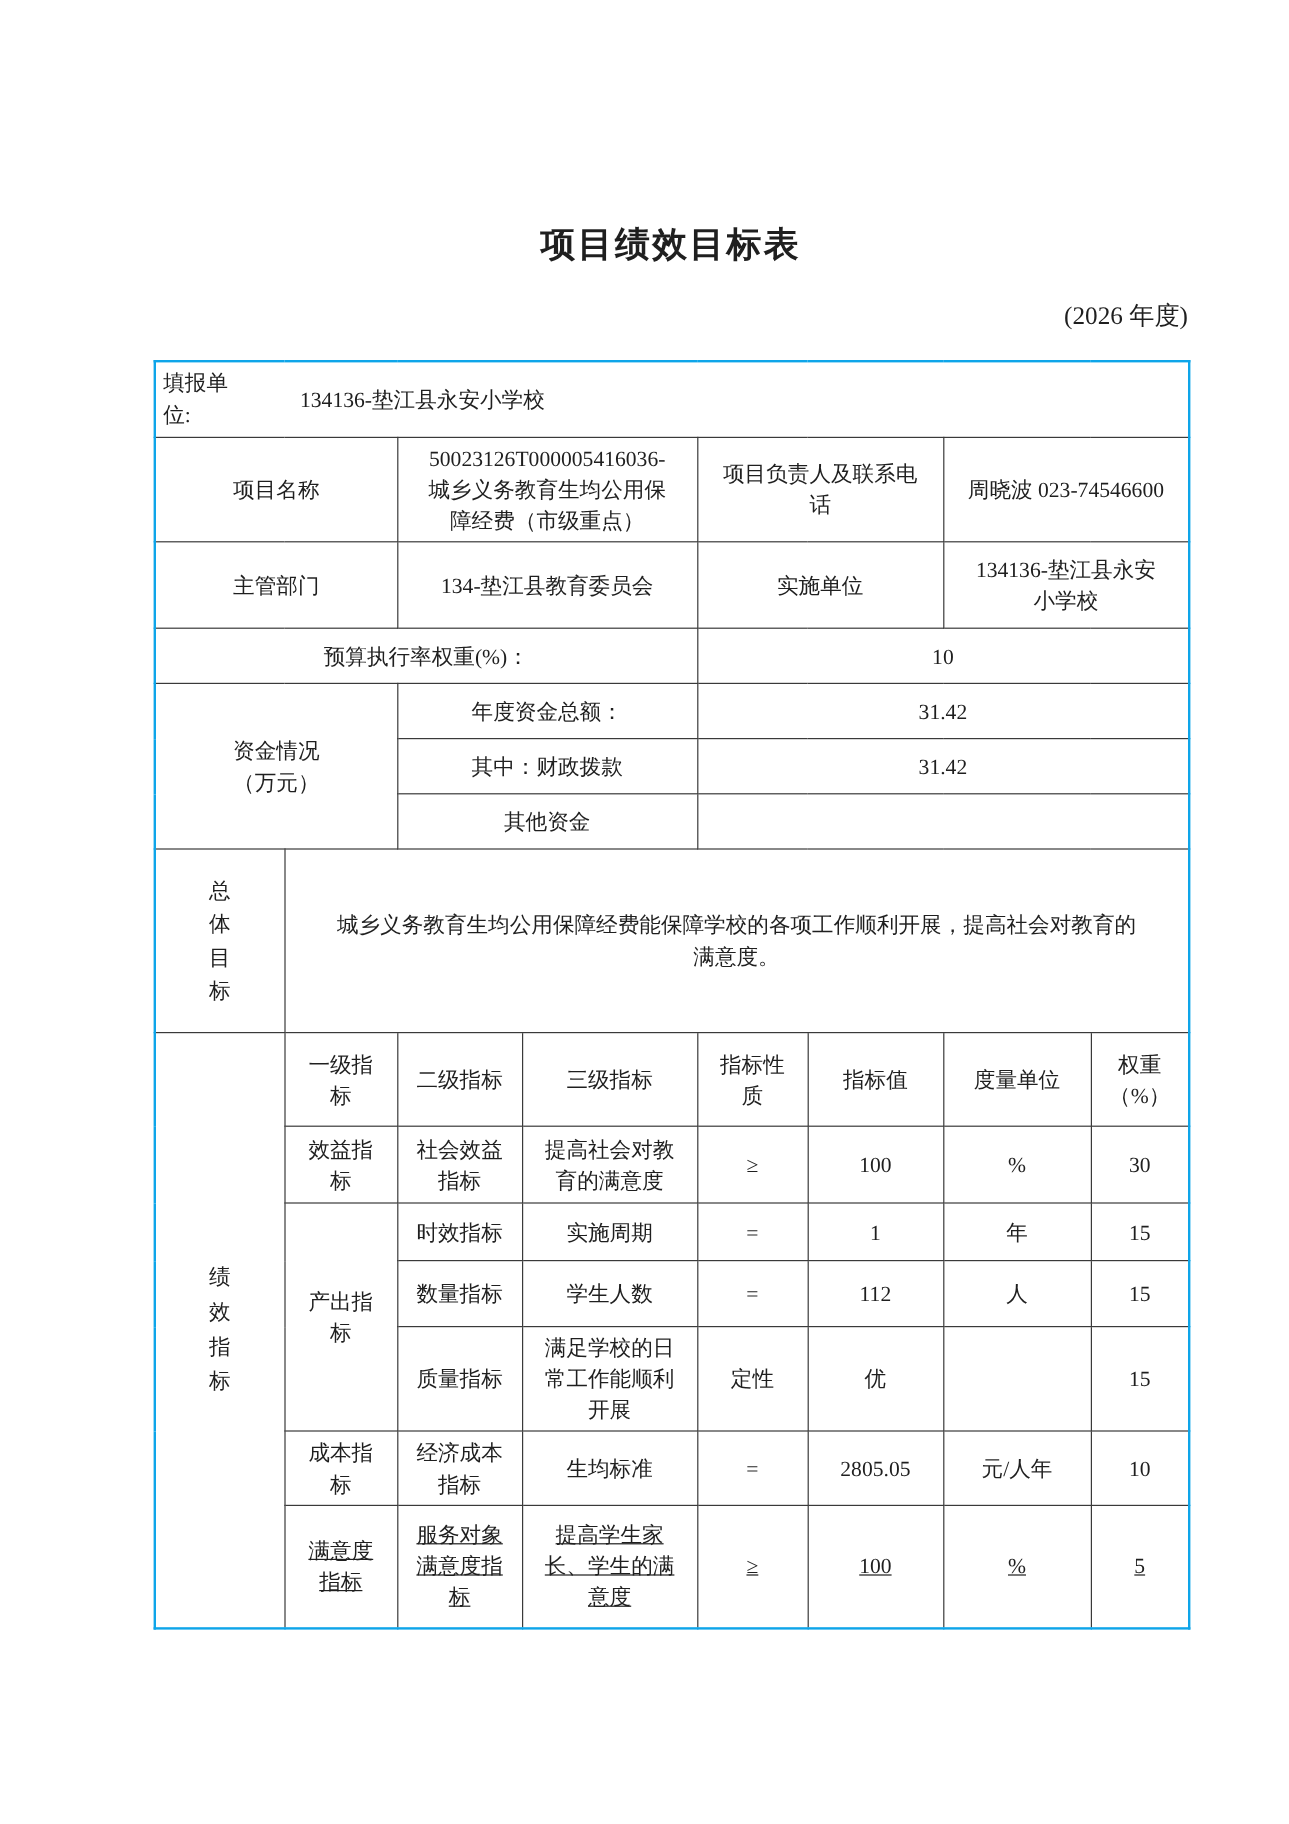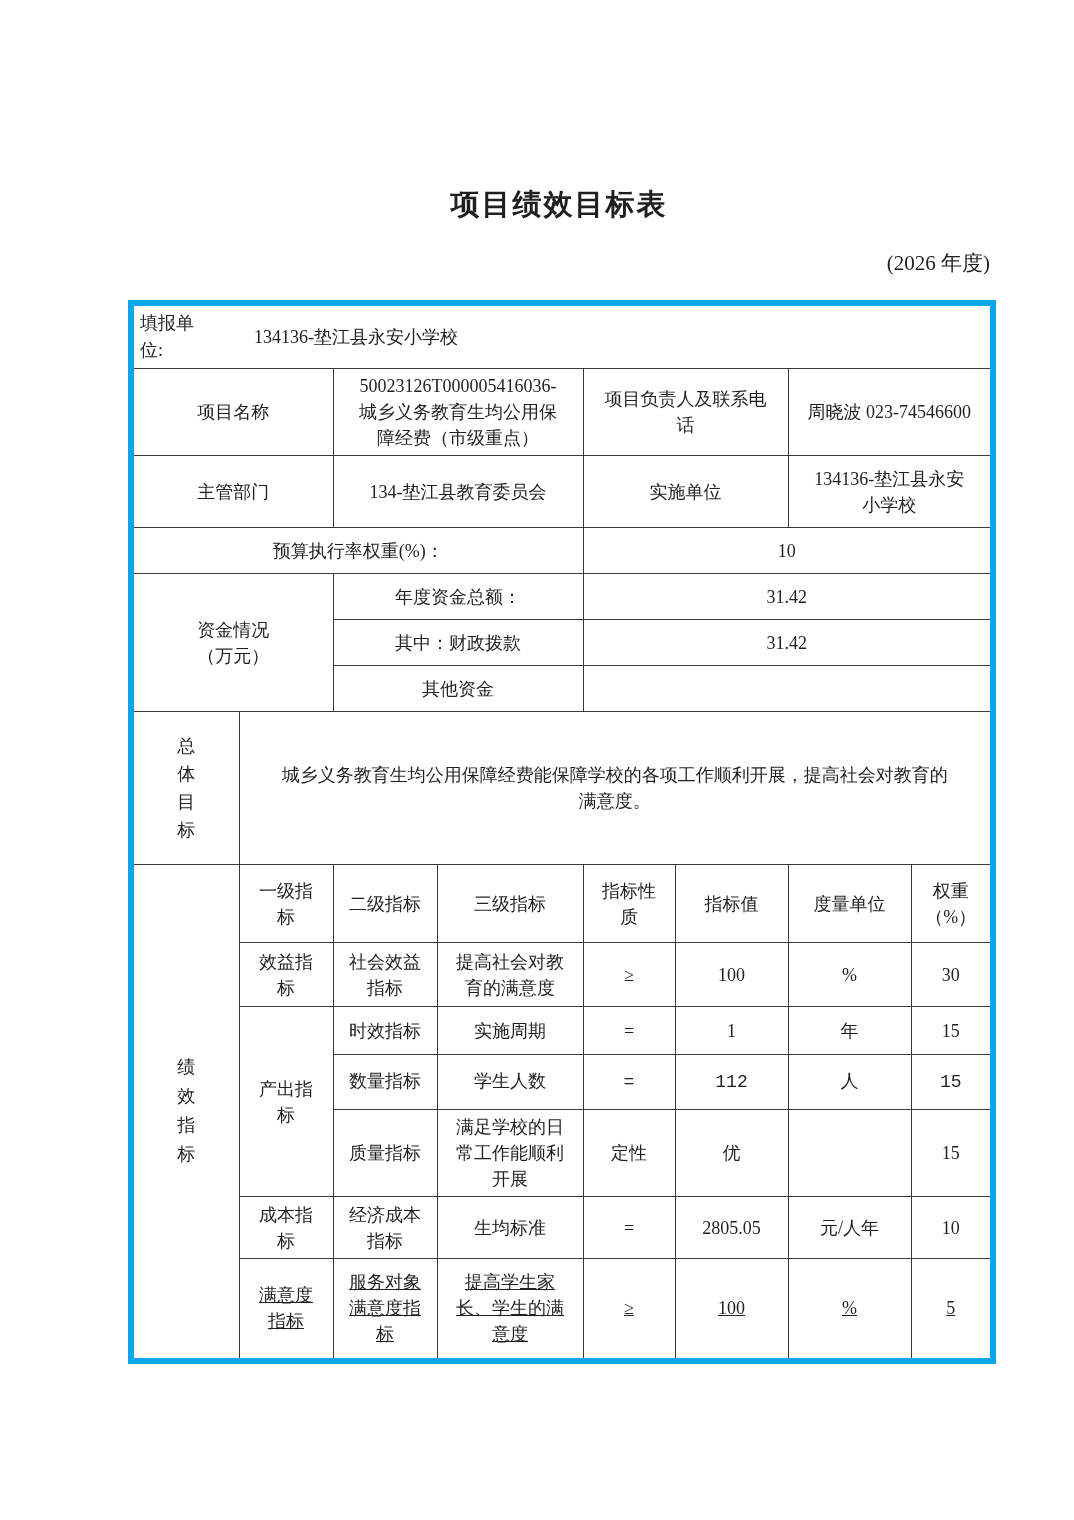--- a/index.html
+++ b/index.html
@@ -32,21 +32,21 @@
     text-align: right;
     font-size: 21px;
     line-height: 30px;
     margin-top: 28px;
   }
   table.main {
     margin-top: 22px;
     width: 862px;
     border-collapse: collapse;
     table-layout: fixed;
-    border: 6px solid #0ea5e9;
+    border: 2px solid #0ea5e9;
   }
   table.main td {
     border: 1px solid #3a3a3a;
     font-size: 18px;
     line-height: 26px;
     text-align: center;
     vertical-align: middle;
     padding: 4px 6px;
     word-break: break-all;
     overflow: hidden;
@@ -56,21 +56,21 @@
   .pre { white-space: pre-line; }
   
   tr.h63 { height: 63px; }
   tr.h86 { height: 86px; }
   tr.h72 { height: 72px; }
   tr.h46 { height: 46px; }
   tr.h112 { height: 112px; }
   tr.h78 { height: 78px; }
   tr.h64 { height: 64px; }
   tr.h48 { height: 48px; }
-  tr.h55 { height: 55px; font-family: Liberation Mono, monospace; }
+  tr.h55 { height: 55px; }
   tr.h87 { height: 87px; }
   tr.h62 { height: 62px; }
   tr.h88 { height: 102px; text-decoration: underline; }
   
   .ru-wrap {
     display: flex;
     align-items: center;
     text-align: left;
   }
   .ru-label {

